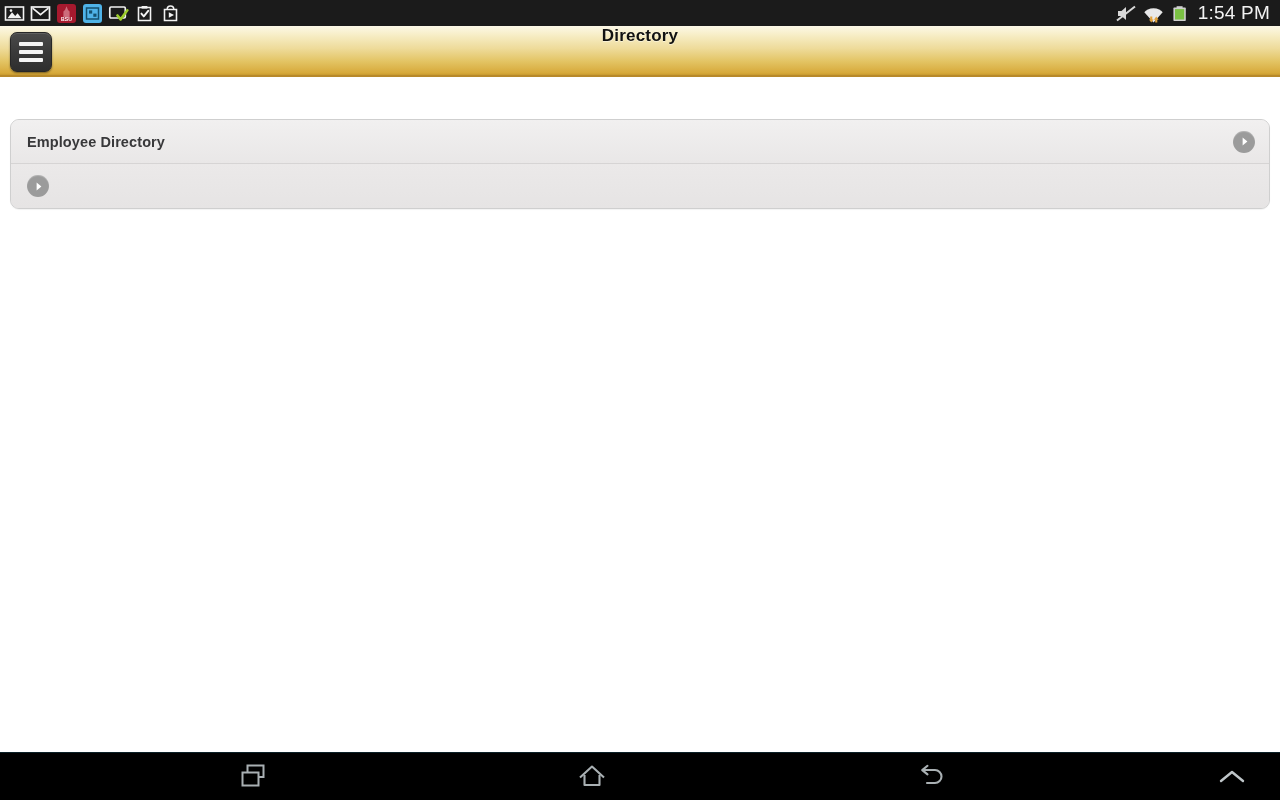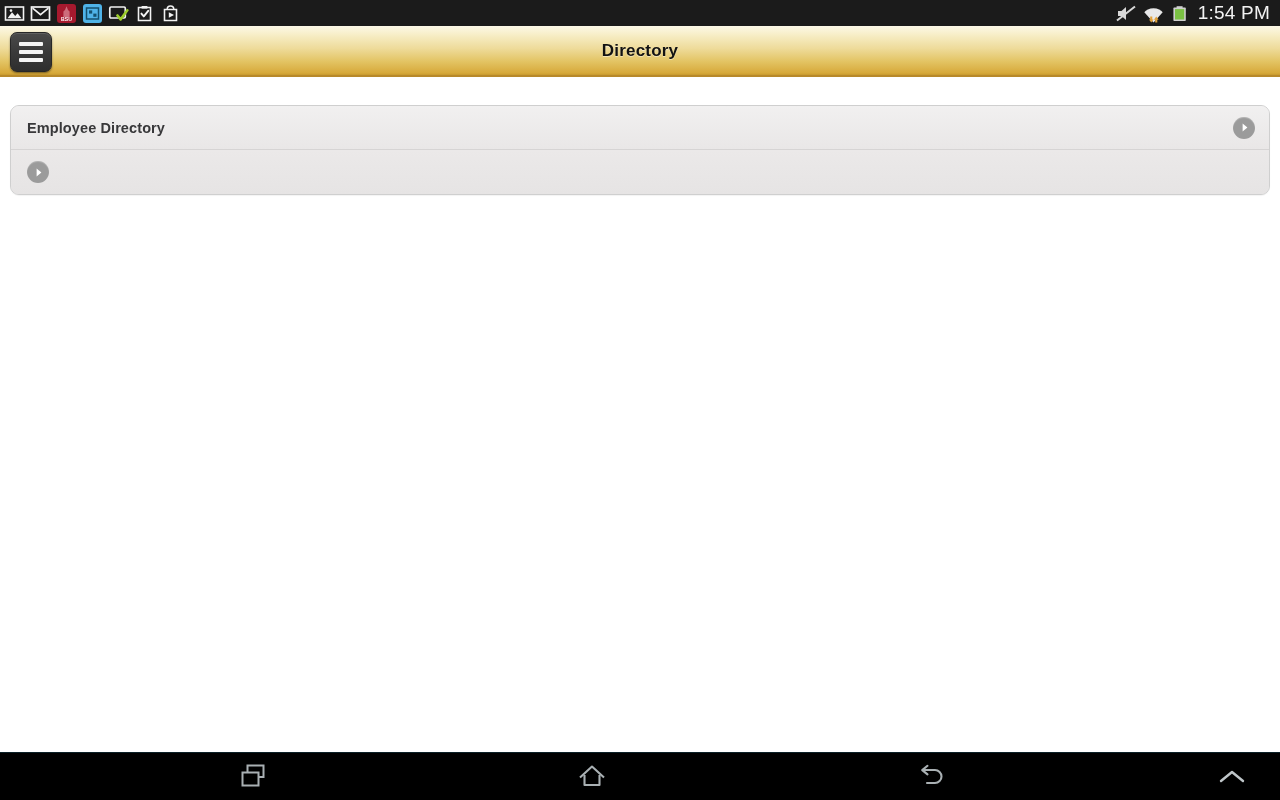--- a/index.html
+++ b/index.html
@@ -69,21 +69,20 @@
     height: 51px;
     background: linear-gradient(to bottom,
         #fcf8e7 0%,
         #f7eec7 18%,
         #eedb9a 46%,
         #e3c464 72%,
         #d7a93a 96%,
         #c79a2e 100%);
     border-bottom: 2px solid #b8892a;
     display: flex;
-    align-items: center;
     justify-content: center;
   }
   .title-text {
     font-size: 17px;
     font-weight: bold;
     color: #121212;
     text-shadow: 0 1px 0 rgba(255,255,255,0.45);
     letter-spacing: 0.2px;
   }
   .menu-button {
@@ -114,21 +113,21 @@
   .content {
     position: absolute;
     top: 79px; left: 0;
     width: 1280px;
     height: 673px;
     background: #ffffff;
   }
   .list-card {
     position: absolute;
     left: 10px;
-    top: 26px;
+    top: 40px;
     width: 1260px;
     border: 1px solid #cfcfcf;
     border-radius: 9px;
     background: #eceaea;
     overflow: hidden;
     box-shadow: 0 1px 1px rgba(0,0,0,0.05);
   }
   .list-item {
     position: relative;
     height: 44px;

